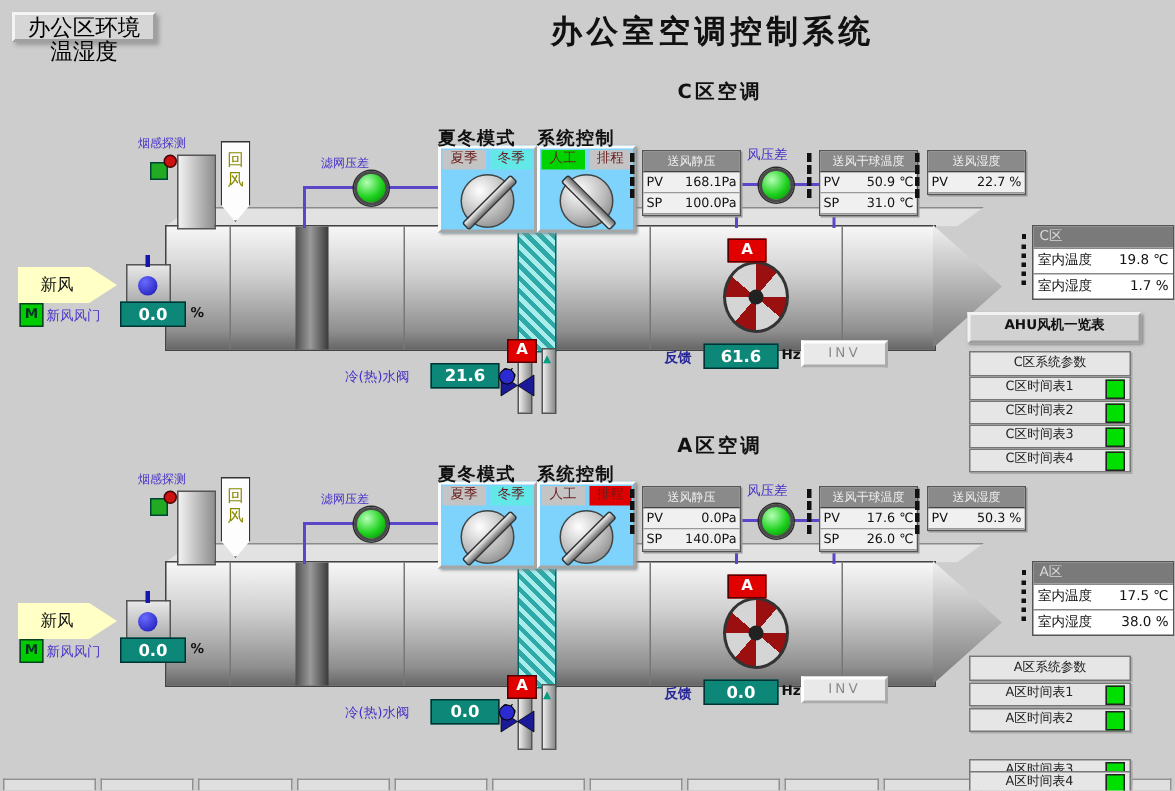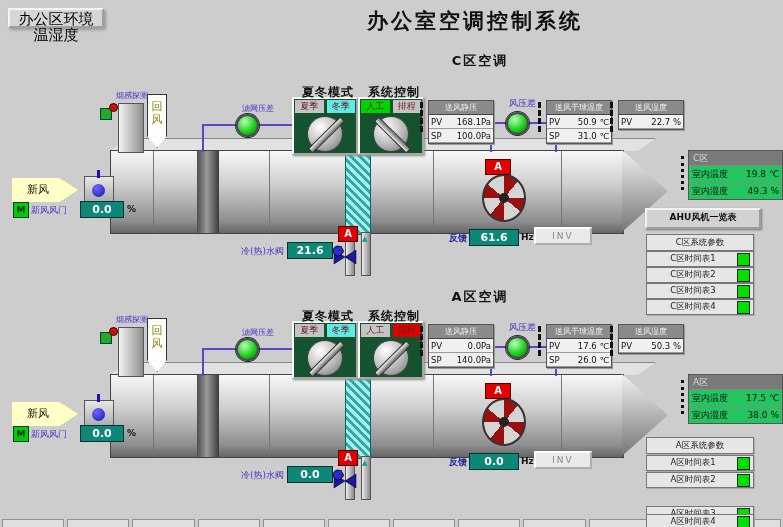--- a/index.html
+++ b/index.html
@@ -1,18 +1,18 @@
 <!DOCTYPE html>
 <html><head>
 <meta charset="utf-8">
 <style>
   html,body{margin:0;padding:0}
   body{width:783px;height:527px;position:relative;overflow:hidden;
        background:#cdcdcd;font-family:"DejaVu Sans",sans-serif;color:#111}
-  .lbl{position:absolute;font-size:9px;text-align:right;color:#4632c8;white-space:nowrap;z-index:4}
+  .lbl{position:absolute;font-size:9px;text-align:left;color:#4632c8;white-space:nowrap;z-index:4}
   .bold-black{color:#111;font-weight:bold;font-size:12px;letter-spacing:1px}
   .navy{color:#26269a;font-weight:bold}
   .unit{position:absolute;font-size:9px;font-weight:bold;color:#111;z-index:4}
   .val{position:absolute;background:#0d8878;color:#fff;border:1px solid #033;
        font-size:11px;font-weight:bold;height:15px;line-height:15px;text-align:center;z-index:4}
   .badge{position:absolute;width:18px;height:14px;background:#e00000;border:1px solid #500;
        color:#fff;font-size:10px;font-weight:bold;text-align:center;line-height:14px;z-index:5}
   .led{position:absolute;width:19px;height:19px;border-radius:50%;z-index:5;
        background:radial-gradient(circle at 35% 30%,#b5ffb5,#1ed21e 55%,#0a7a0a);
        border:2px solid #4a4a4a;box-shadow:0 0 0 1px #2a2a2a}
@@ -62,35 +62,35 @@
        background:linear-gradient(#e8e8e8,#9a9a9a);border:1px solid #555}
   .damper-dev .ball{position:absolute;left:7px;top:7px;width:13px;height:13px;border-radius:50%;
        background:radial-gradient(circle at 35% 30%,#6a6aff,#1515b0)}
   .damper-dev .stem{position:absolute;left:12px;top:-7px;width:3px;height:8px;background:#1515b0}
   .arrow{position:absolute;width:66px;height:24px;background:#ffffc6;z-index:2;
        clip-path:polygon(0 0,72% 0,100% 50%,72% 100%,0 100%);
        filter:drop-shadow(0 0 1px #000);
        font-size:11px;line-height:24px;text-align:center;padding-right:14px;box-sizing:border-box}
   .mbadge{position:absolute;width:14px;height:14px;background:#00cc00;border:1px solid #042;
        color:#032;font-weight:bold;font-size:9px;line-height:14px;text-align:center;z-index:4}
-  .mode{position:absolute;width:62px;height:54px;background:#14532d;border:2px outset #fafafa;
+  .mode{position:absolute;width:62px;height:54px;background:#7dd3fc;border:2px outset #fafafa;
        box-shadow:1px 1px 2px #888;z-index:3}
   .opts{display:flex;gap:3px;height:13px;margin:1px 1px 0 1px}
   .opt{flex:1;font-size:9px;text-align:center;line-height:13px;color:#6b1c1c;background:#c4c4c4;
        overflow:hidden;cursor:pointer}
   .knob{position:relative;width:34px;height:34px;margin:3px auto 0;border-radius:50%;border:1px solid #444;
        background:radial-gradient(circle at 35% 30%,#fff,#b9b9b9 55%,#6f6f6f);cursor:pointer}
   .kbar{position:absolute;left:50%;top:-5px;width:5px;height:44px;margin-left:-2.5px;
        background:linear-gradient(90deg,#f0f0f0,#6f6f6f);border:1px solid #333;border-radius:2px}
   .panel{position:absolute;border:1px solid #555;box-shadow:1px 1px 0 #999;z-index:3;background:#f0f0f0}
   .pbar{height:13px;background:#8a8a8a;border-bottom:1px solid #444;color:#efefef;
        font-size:8px;line-height:13px;text-align:center;white-space:nowrap;overflow:hidden}
   .prow{height:13px;background:#f0f0f0;border-bottom:1px solid #999;display:flex;
        justify-content:space-between;align-items:center;padding:0 2px;font-size:8.5px}
-  .room{position:absolute;width:93px;border:1px solid #555;z-index:3;background:#22c55e}
+  .room{position:absolute;width:93px;border:1px solid #555;z-index:3;background:#ffffff}
   .rbar{height:14px;background:#7a7a7a;color:#d8d8d8;font-size:9px;line-height:14px;padding-left:4px}
   .rrow{height:16px;border-top:1px solid #888;display:flex;justify-content:space-between;
        padding:0 3px;font-size:9px;line-height:16px}
   .pipe{position:absolute;top:148px;width:8px;height:42px;z-index:2;
        background:linear-gradient(90deg,#ececec,#8a8a8a);border:1px solid #555}
   .parrow{position:absolute;font-size:7px;color:#00a080;z-index:3;line-height:7px}
   .valve-svg{position:absolute;z-index:4}
   .inv{position:absolute;width:58px;height:18px;background:#e9e9e9;border:2px outset #fff;
        color:#8a8a8a;font-size:9px;letter-spacing:2px;z-index:4;cursor:pointer;
        font-family:"DejaVu Sans",sans-serif}
@@ -210,21 +210,21 @@
 
   <div class="probe-dots" style="left:681px;top:72px"></div>
   <div class="room" style="left:688px;top:66px">
     <div class="rbar">C区</div>
     <div class="rrow">
       <span>室内温度</span>
       <span>19.8 ℃</span>
     </div>
     <div class="rrow">
       <span>室内湿度</span>
-      <span>49.3 %</span>
+      <span>1.7 %</span>
     </div>
   </div>
 
   <div class="arrow" style="left:12px;top:94px">新风</div>
   <div class="damper-dev" style="left:84px;top:92px">
     <span class="stem"></span>
     <span class="ball"></span>
   </div>
   <div class="mbadge" style="left:13px;top:118px">M</div>
   <div class="lbl" style="left:31px;top:120px;width:46px;text-align:left">新风风门</div>

